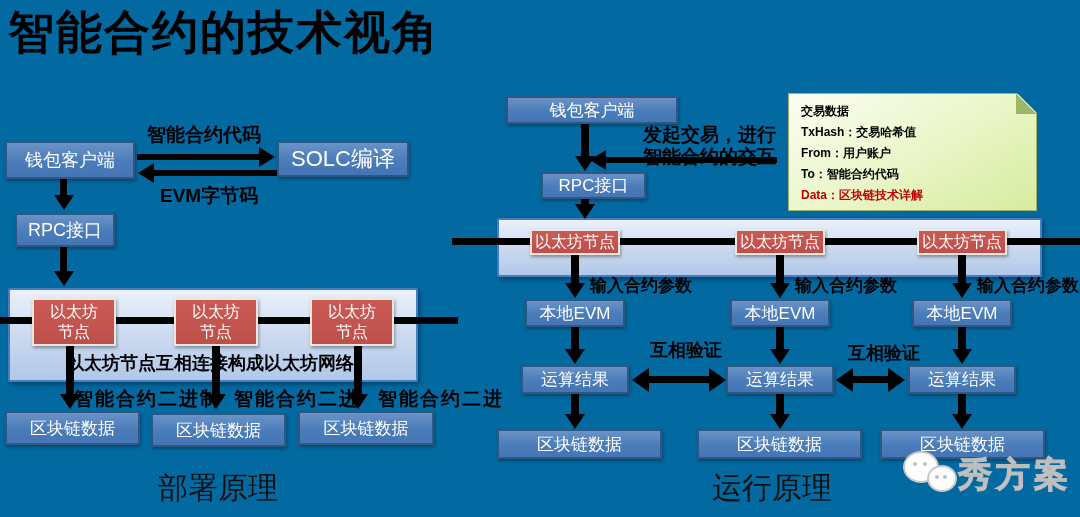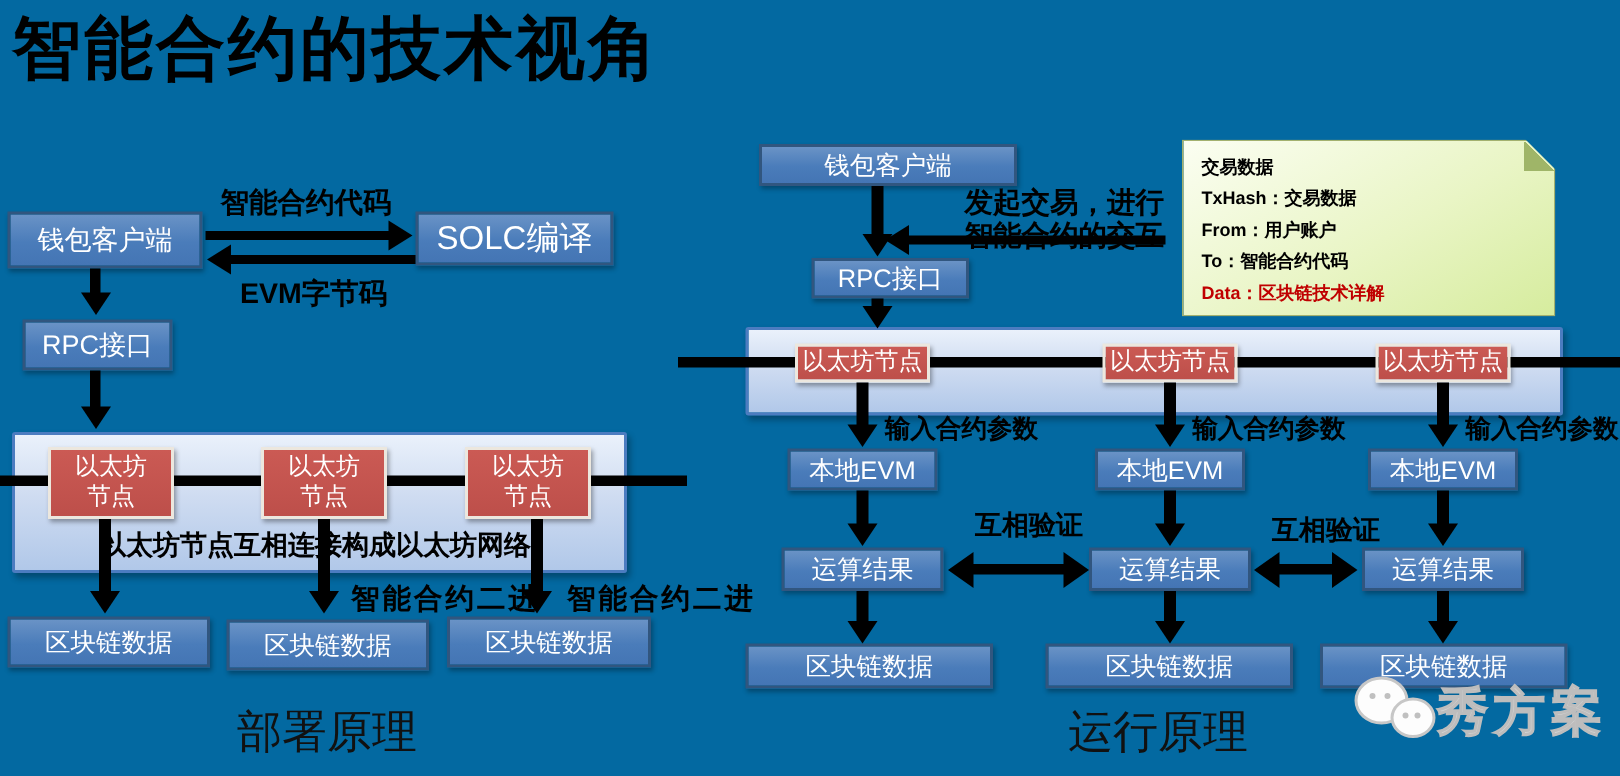--- a/index.html
+++ b/index.html
@@ -105,20 +105,21 @@
 
   <div class="lbl bold" style="left:66px;top:351px;font-size:18px;">以太坊节点互相连接构成以太坊网络</div>
 
   <div class="vline" style="left:66px;top:346px;width:8px;height:50px;"></div>
   <div class="head head-down" style="left:60px;top:394px;"></div>
   <div class="vline" style="left:212px;top:346px;width:8px;height:50px;"></div>
   <div class="head head-down" style="left:206px;top:394px;"></div>
   <div class="vline" style="left:354px;top:346px;width:8px;height:50px;"></div>
   <div class="head head-down" style="left:348px;top:394px;"></div>
 
+  <div class="lbl bold" style="left:74px;top:386px;font-size:19px;letter-spacing:2px;">智能合约二进制</div>
   <div class="lbl bold" style="left:234px;top:386px;font-size:19px;letter-spacing:2px;">智能合约二进</div>
   <div class="lbl bold" style="left:378px;top:386px;font-size:19px;letter-spacing:2px;">智能合约二进</div>
 
   <div class="bluebox" style="left:5px;top:411px;width:135px;height:34px;font-size:17px;">区块链数据</div>
   <div class="bluebox" style="left:151px;top:413px;width:135px;height:34px;font-size:17px;">区块链数据</div>
   <div class="bluebox" style="left:298px;top:411px;width:136px;height:34px;font-size:17px;">区块链数据</div>
 
   <div class="bluebox" style="left:506px;top:96px;width:172px;height:28px;font-size:17px;">钱包客户端</div>
 
   <div class="vline" style="left:581px;top:124px;width:8px;height:34px;"></div>
@@ -185,21 +186,21 @@
   <div class="vline" style="left:958px;top:394px;width:8px;height:22px;"></div>
   <div class="head head-down" style="left:952px;top:414px;"></div>
 
   <div class="bluebox" style="left:497px;top:429px;width:165px;height:30px;font-size:17px;">区块链数据</div>
   <div class="bluebox" style="left:697px;top:429px;width:165px;height:30px;font-size:17px;">区块链数据</div>
   <div class="bluebox" style="left:880px;top:429px;width:165px;height:30px;font-size:17px;">区块链数据</div>
 
   <div class="note">
     <div class="fold"></div>
     <div>交易数据</div>
-    <div>TxHash：交易数据</div>
+    <div>TxHash：交易哈希值</div>
     <div>From：用户账户</div>
     <div>To：智能合约代码</div>
     <div class="dataline">Data：区块链技术详解</div>
   </div>
 
   <div class="cap" style="left:158px;top:468px;">部署原理</div>
   <div class="cap" style="left:712px;top:468px;">运行原理</div>
 
   <div class="wm-icon">
     <div class="bubble" style="left:2px;top:2px;width:32px;height:28px;">

